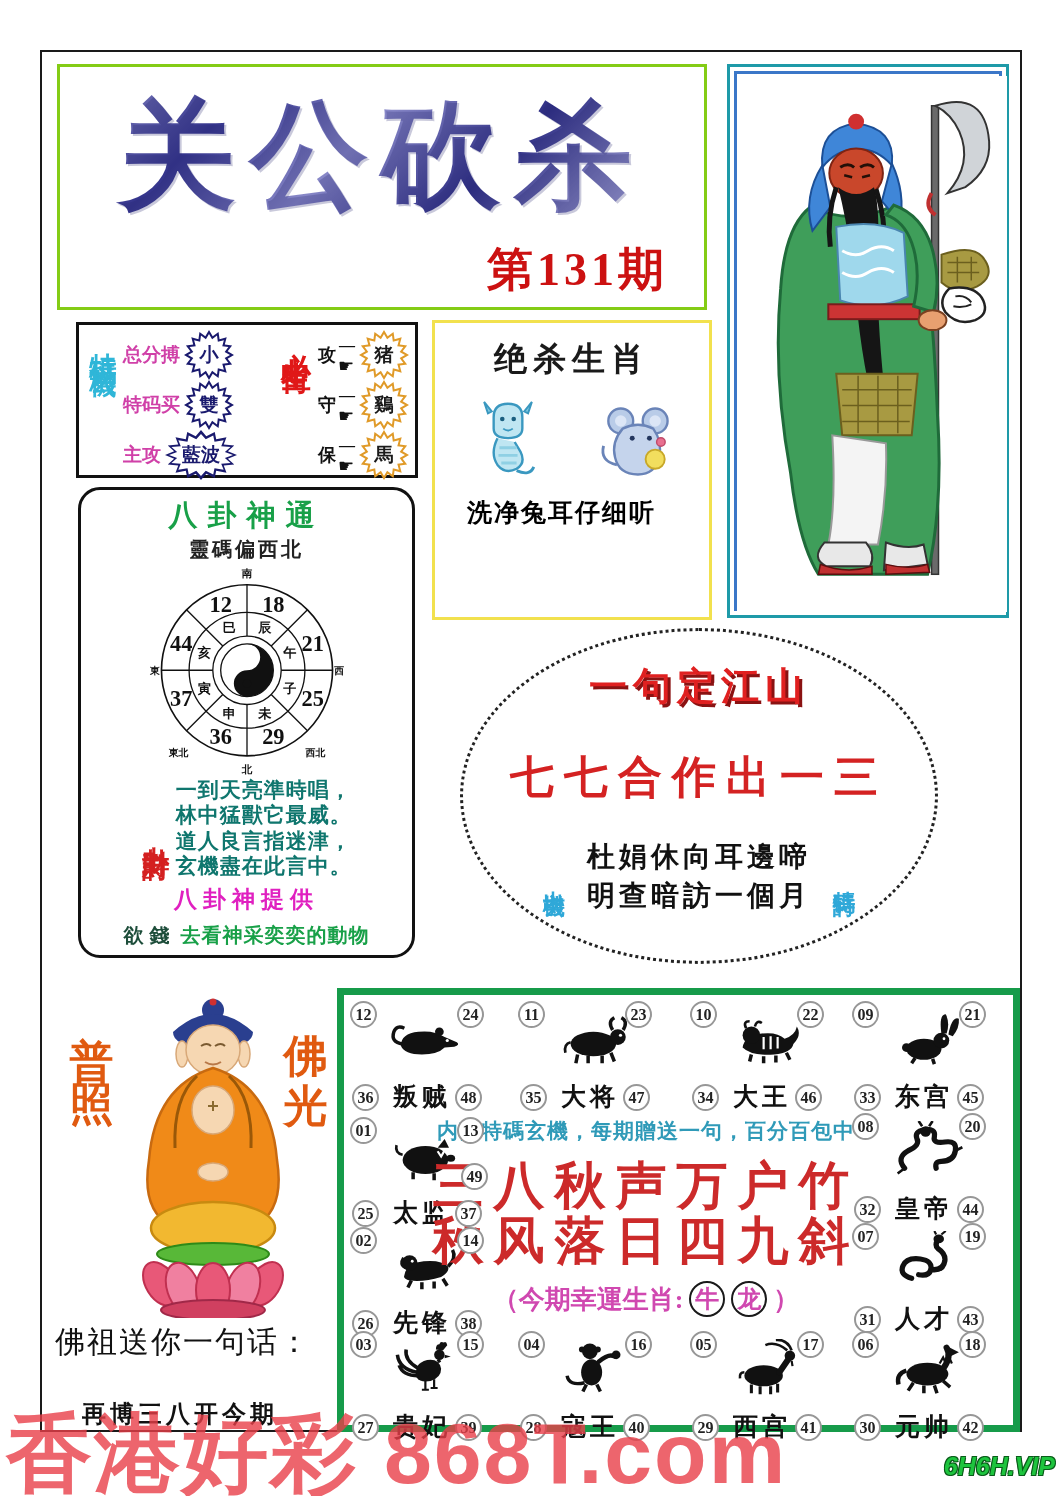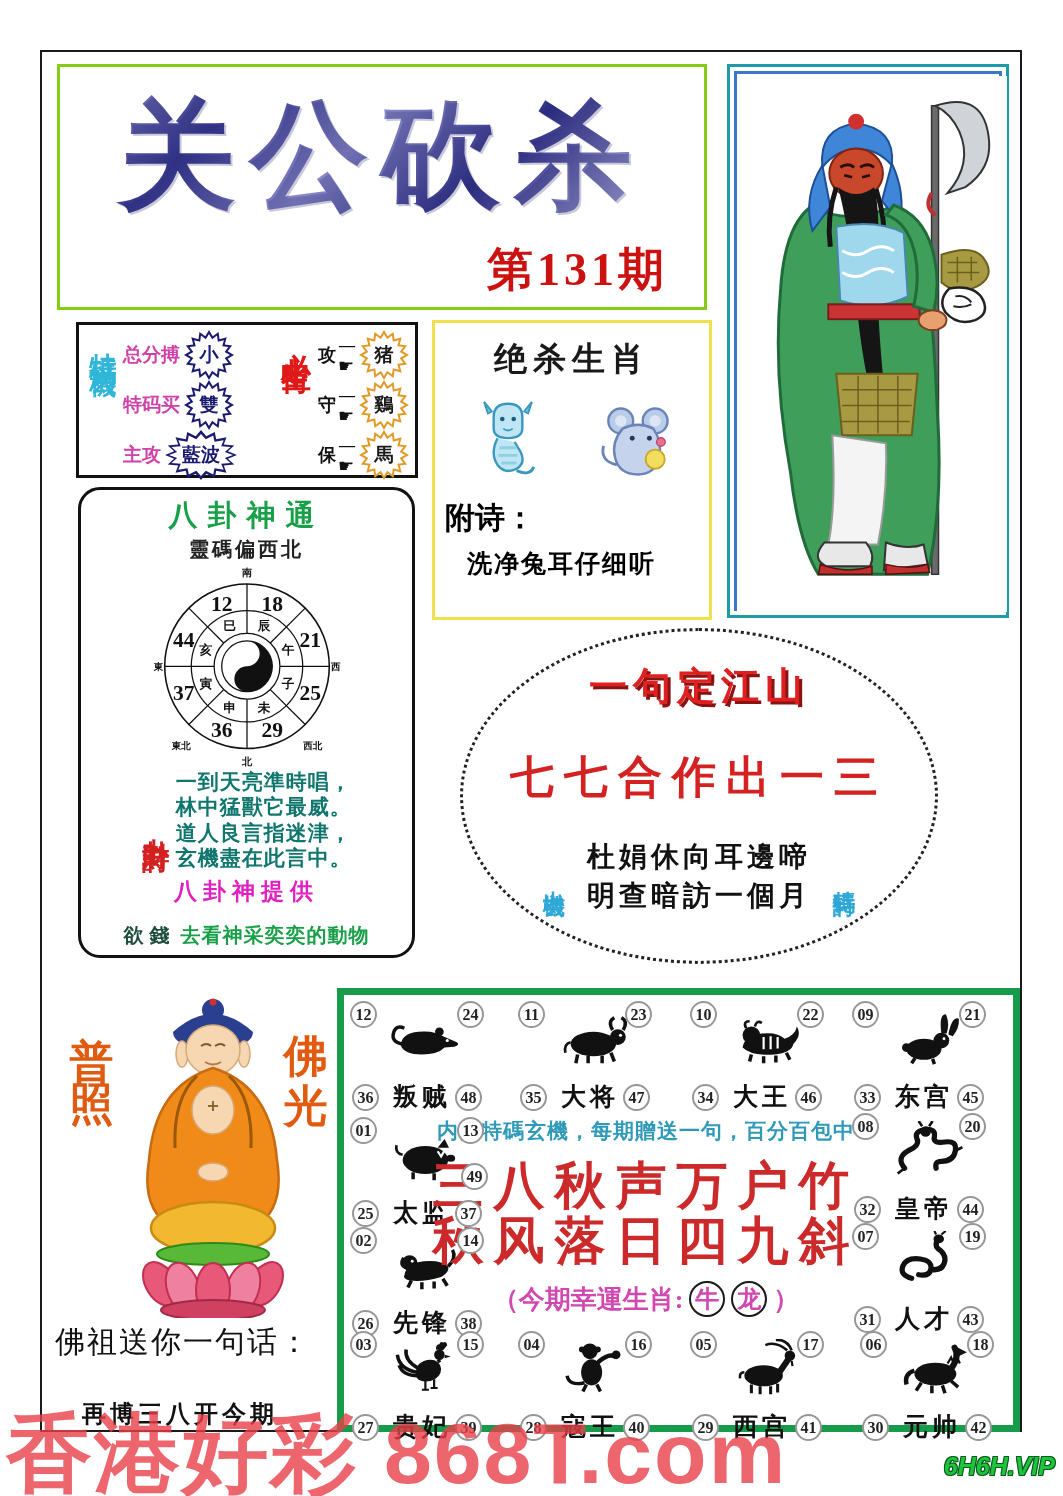--- a/index.html
+++ b/index.html
@@ -43,21 +43,21 @@
   .fushi{font-size:30px;font-weight:bold;margin:10px 0 2px 2px;}
   .fushi-line{font-size:25px;font-weight:bold;margin:8px 0 0 24px;letter-spacing:2px;}
   
   .bagua-box{position:absolute;left:78px;top:487px;width:337px;height:471px;border:3px solid #111;border-radius:22px;padding:6px 4px;display:flex;flex-direction:column;align-items:center;}
   .bagua-title{font-size:29px;font-weight:bold;color:#18a048;letter-spacing:10px;}
   .bagua-sub{font-size:20px;font-weight:bold;color:#222;letter-spacing:3px;}
   .poem-wrap{display:flex;align-items:center;gap:6px;margin-top:2px;}
   .poem-title{font-size:27px;font-weight:bold;color:#d42020;letter-spacing:2px;line-height:1.05;}
   .poem-lines{font-size:21px;font-weight:bold;color:#0f766e;line-height:1.22;letter-spacing:1px;}
   .provider{font-size:23px;font-weight:bold;color:#e020c0;letter-spacing:6px;margin-top:4px;}
-  .yuqian{font-size:20px;font-weight:bold;margin-top:15px;}
+  .yuqian{font-size:20px;font-weight:bold;margin-top:7px;}
   .yuqian .yl{color:#1d4d3a;letter-spacing:6px;}
   .yuqian .yt{color:#18a048;letter-spacing:1px;}
   
   .yiju{position:absolute;left:460px;top:628px;width:478px;height:336px;border:3px dotted #222;border-radius:50%;text-align:center;}
   .yiju-title{margin-top:30px;font-size:38px;font-weight:bold;color:#e02020;letter-spacing:6px;text-shadow:3px 3px 0 #8a1212;font-family:"Liberation Sans","DejaVu Sans",sans-serif;}
   .yiju-sentence{margin-top:36px;font-size:44px;font-weight:bold;color:#d42222;letter-spacing:10px;}
   .yiju-bottom{display:flex;justify-content:center;align-items:center;gap:18px;margin-top:30px;}
   .cyan-vert{writing-mode:vertical-rl;text-orientation:upright;color:#2fa8d8;font-size:22px;font-weight:bold;letter-spacing:2px;}
   .yiju-poem{font-size:28px;font-weight:bold;color:#111;letter-spacing:4px;line-height:1.4;}
   
@@ -208,21 +208,20 @@
         <circle cx="28" cy="24" r="6" fill="#dce6f6"></circle>
           <circle cx="64" cy="24" r="6" fill="#dce6f6"></circle>
         <path d="M30 32 Q18 46 22 62 Q26 80 46 80 Q64 80 68 62 Q72 46 62 32 Q46 24 30 32 Z" fill="#c5d4ec" stroke="#6a84b8" stroke-width="2.5"></path>
         <circle cx="40" cy="42" r="2.6" fill="#24365e"></circle>
           <circle cx="58" cy="42" r="2.6" fill="#24365e"></circle>
         <circle cx="70" cy="46" r="4.5" fill="#e87090" stroke="#c04a6a" stroke-width="1.5"></circle>
         <circle cx="64" cy="64" r="10" fill="#f2de5e" stroke="#c8a828" stroke-width="2"></circle>
         <path d="M24 70 Q6 66 10 50" fill="none" stroke="#6a84b8" stroke-width="3"></path>
       </svg>
     </div>
-    <div class="fushi">附诗：</div>
     <div class="fushi-line">洗净兔耳仔细听</div>
   </div>
 
   <div class="bagua-box">
     <div class="bagua-title">八卦神通</div>
     <div class="bagua-sub">靈碼偏西北</div>
     <svg width="262" height="268" viewBox="0 0 300 320" style="margin-top:2px;">
       <text x="150" y="18" font-size="16" font-weight="bold" text-anchor="middle" fill="#111">南</text>
       <text x="10" y="166" font-size="15" font-weight="bold" text-anchor="middle" fill="#111">東</text>
       <text x="290" y="166" font-size="15" font-weight="bold" text-anchor="middle" fill="#111">西</text>
@@ -502,21 +501,21 @@
         <circle cx="70" cy="19" r="6" fill="#111"></circle>
         <path d="M67 13 Q54 2 42 7 M72 13 Q67 0 54 1" fill="none" stroke="#111" stroke-width="3"></path>
         <path d="M72 25 l1 6" stroke="#111" stroke-width="2.5"></path>
         <path d="M26 52 v10 M36 54 v9 M48 54 v9 M56 51 v10" stroke="#111" stroke-width="3.5"></path>
         <path d="M18 38 q-6 0 -5 7" fill="none" stroke="#111" stroke-width="3"></path>
       </svg>
       <span class="nc bl">29</span>
       <span class="aname">西宫</span>
       <span class="nc br">41</span>
     </div>
-    <div class="cell" style="left:506px;top:336px;margin-left:8px;">
+    <div class="cell" style="left:506px;top:336px;">
       <span class="nc tl">06</span>
         <span class="nc tr">18</span>
       <svg class="asvg" width="84" height="56" viewBox="0 0 90 64">
         <ellipse cx="42" cy="40" rx="24" ry="13" fill="#111"></ellipse>
         <path d="M60 34 Q70 20 64 10" stroke="#111" stroke-width="7" stroke-linecap="round" fill="none"></path>
         <path d="M64 8 l14 7 -10 5 Z" fill="#111"></path>
         <path d="M56 28 l4 -7 3 7 4 -7 3 7" fill="none" stroke="#111" stroke-width="2.5"></path>
         <path d="M18 36 Q6 40 9 52" fill="none" stroke="#111" stroke-width="5"></path>
         <path d="M26 50 l-6 9 M38 53 v9 M50 53 l3 9 M60 48 l8 7" stroke="#111" stroke-width="4"></path>
       </svg>

